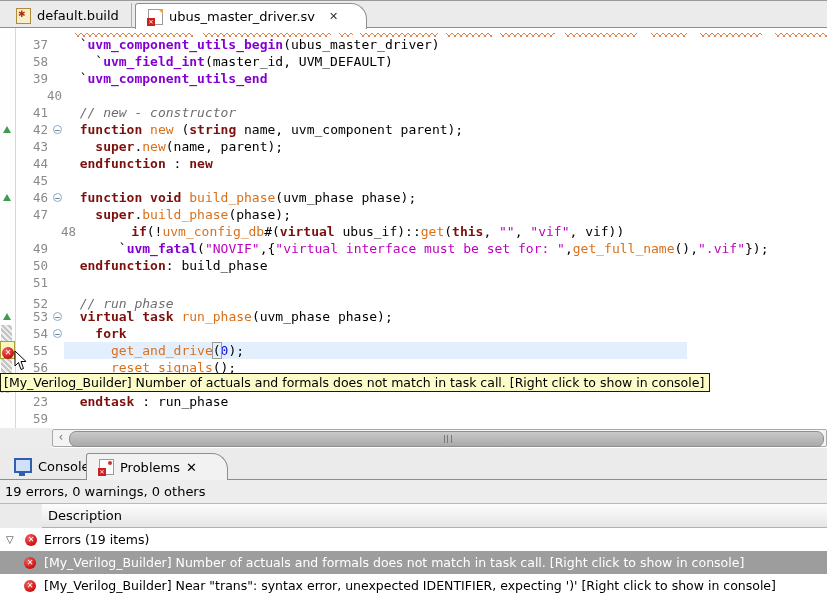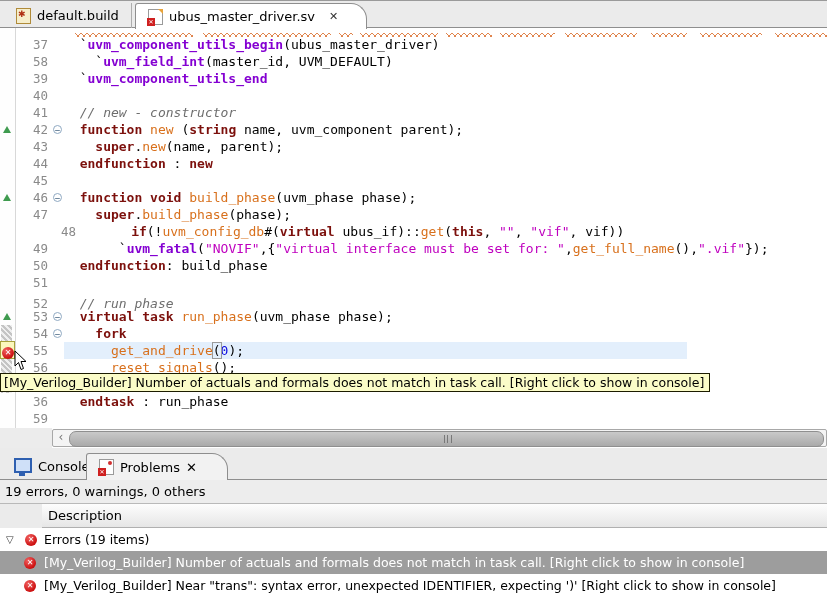--- a/index.html
+++ b/index.html
@@ -150,21 +150,21 @@
           <div class="cell-num">58</div>
           <div class="cell-fold"></div>
           <div class="cell-code"><span class="tk-plain">    `</span><span class="tk-macro">uvm_field_int</span><span class="tk-plain">(master_id, UVM_DEFAULT)</span></div>
         </div>
         <div class="ed-row" style="top: 42px; align-items: center;">
           <div class="cell-ann"></div>
           <div class="cell-num">39</div>
           <div class="cell-fold"></div>
           <div class="cell-code"><span class="tk-plain">  `</span><span class="tk-macro">uvm_component_utils_end</span></div>
         </div>
-        <div class="ed-row" style="top: 59px;">
+        <div class="ed-row" style="top: 59px; gap: 14px;">
           <div class="cell-ann"></div>
           <div class="cell-num">40</div>
           <div class="cell-fold"></div>
           <div class="cell-code"></div>
         </div>
         <div class="ed-row" style="top: 76px;">
           <div class="cell-ann"></div>
           <div class="cell-num">41</div>
           <div class="cell-fold"></div>
           <div class="cell-code"><span class="tk-comment">  // new - constructor</span></div>
@@ -282,21 +282,21 @@
         <div class="ed-row" style="top: 348px;">
           <div class="cell-ann">
             <span class="hatch"></span>
           </div>
           <div class="cell-num">57</div>
           <div class="cell-fold"></div>
           <div class="cell-code"><span class="tk-plain">    </span><span class="tk-keyword">join</span></div>
         </div>
         <div class="ed-row" style="top: 365px;">
           <div class="cell-ann"></div>
-          <div class="cell-num">36</div>
+          <div class="cell-num">23</div>
           <div class="cell-fold"></div>
           <div class="cell-code"><span class="tk-plain">  </span><span class="tk-keyword">endtask</span><span class="tk-plain"> : run_phase</span></div>
         </div>
         <div class="ed-row" style="top: 382px;">
           <div class="cell-ann"></div>
           <div class="cell-num">59</div>
           <div class="cell-fold"></div>
           <div class="cell-code"></div>
         </div>
       </div>

